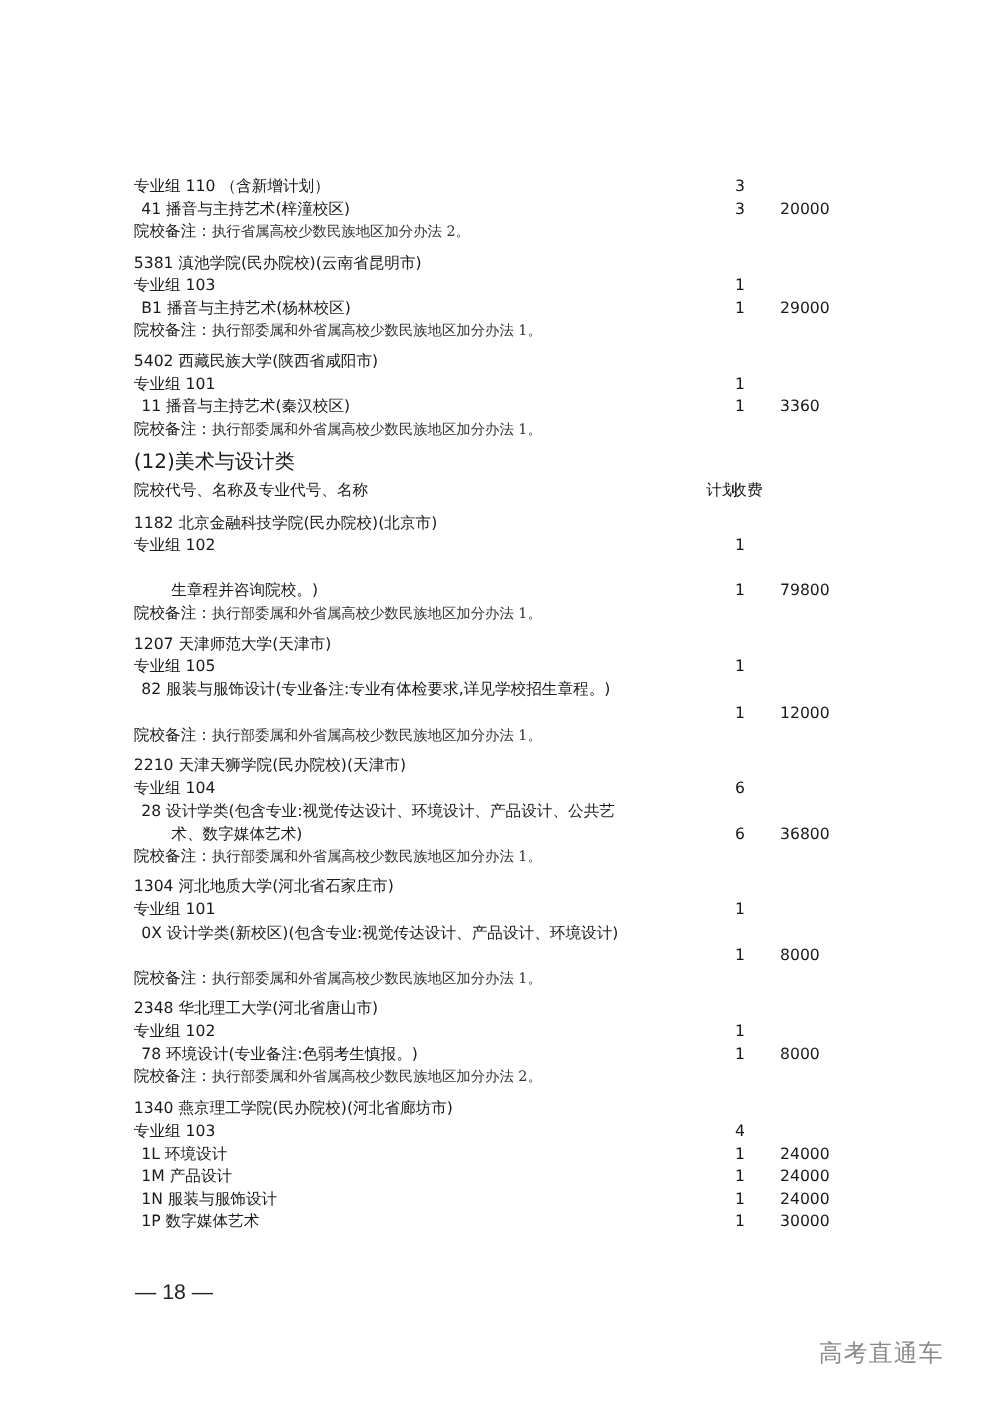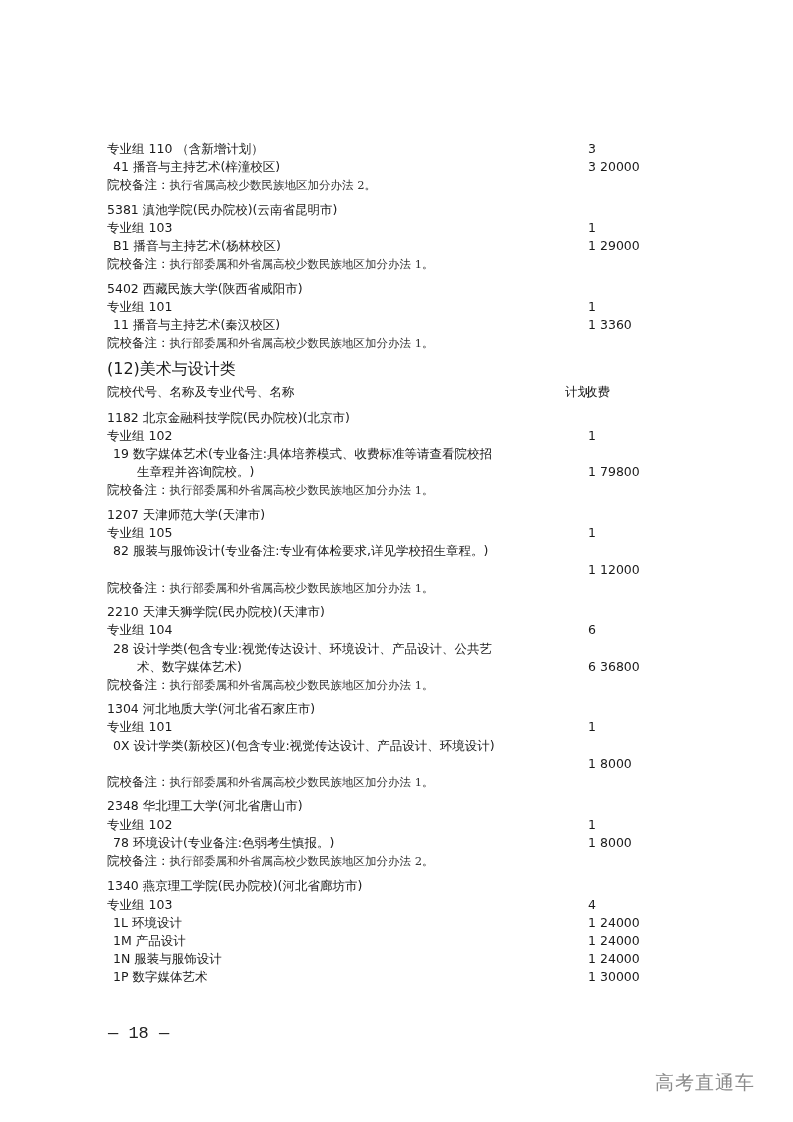--- a/index.html
+++ b/index.html
@@ -2,30 +2,30 @@
 <html><head>
   <meta charset="utf-8">
   <style>
     html, body { margin: 0; padding: 0; background: #ffffff; }
     body { width: 793px; height: 1122px; position: relative; overflow: hidden;
            font-family: "DejaVu Sans", "Liberation Sans", sans-serif; color: #1a1a1a; }
     .page { position: absolute; left: 0; top: 0; width: 774px; height: 1122px; }
     .row { position: absolute; left: 107px; width: 540px; height: 18px; font-size: 12.5px; line-height: 18px; white-space: nowrap; }
     .row .txt { position: absolute; left: 0; }
     .row .plan { position: absolute; left: 478px; width: 14px; text-align: center; }
-    .row .fee { position: absolute; left: 493px; }
+    .row .fee { position: absolute; left: 517px; }
     .major .txt { left: 6px; }
     .cont .txt { left: 30px; }
     .remark { font-family: "DejaVu Serif", "Liberation Serif", serif; font-size: 11.5px; color: #333; }
     .remark .lbl { font-family: "DejaVu Sans", "Liberation Sans", sans-serif; font-size: 12.5px; color: #1a1a1a; }
     .cat { position: absolute; left: 107px; font-size: 16px; line-height: 22px; }
     .hdr { position: absolute; left: 107px; width: 540px; font-size: 12.5px; line-height: 18px; }
     .hdr .plan { position: absolute; left: 458px; }
     .hdr .fee { position: absolute; left: 478px; }
-    .pagenum { position: absolute; left: 108px; top: 1024px; font-family: Liberation Mono, monospace; font-size: 17px; color: #222; }
+    .pagenum { position: absolute; left: 108px; top: 1024px; font-family: Liberation Sans, sans-serif; font-size: 17px; color: #222; }
     .watermark { position: absolute; left: 655px; top: 1070px; font-size: 19px; color: #8a8a8a; letter-spacing: 1px; }
   </style>
 </head>
 <body>
 
 <div class="page">
 
   <div class="row" style="top:140px">
     <span class="txt">专业组 110 （含新增计划）</span>
     <span class="plan">3</span>
@@ -78,23 +78,20 @@
     <span class="fee">收费</span>
   </div>
 
   <div class="row" style="top:409px">
     <span class="txt">1182 北京金融科技学院(民办院校)(北京市)</span>
   </div>
   <div class="row" style="top:427px">
     <span class="txt">专业组 102</span>
     <span class="plan">1</span>
   </div>
-  <div class="row major" style="top:445px">
-    <span class="txt">19 数字媒体艺术(专业备注:具体培养模式、收费标准等请查看院校招</span>
-  </div>
   <div class="row cont" style="top:463px">
     <span class="txt">生章程并咨询院校。)</span>
     <span class="plan">1</span>
     <span class="fee">79800</span>
   </div>
   <div class="row remark" style="top:481px">
     <span class="txt"><span class="lbl">院校备注：</span><span>执行部委属和外省属高校少数民族地区加分办法 1。</span></span>
   </div>
 
   <div class="row" style="top:506px">

